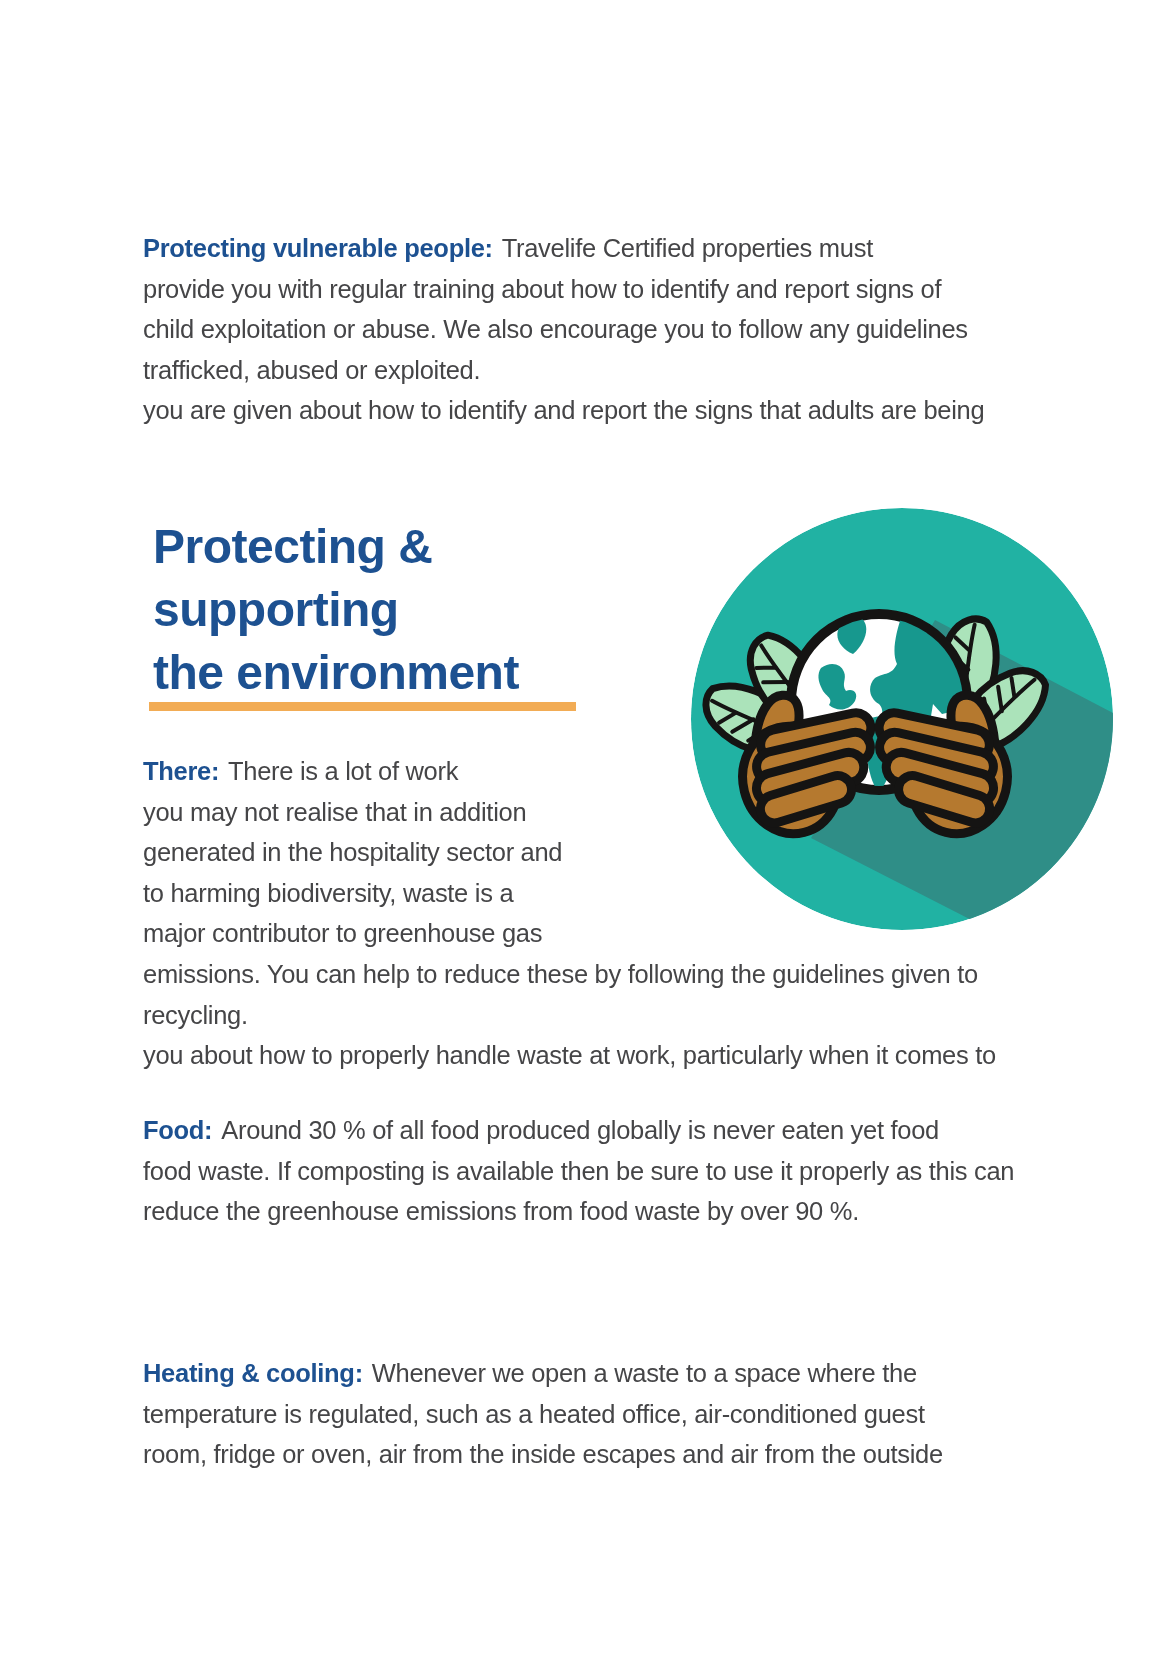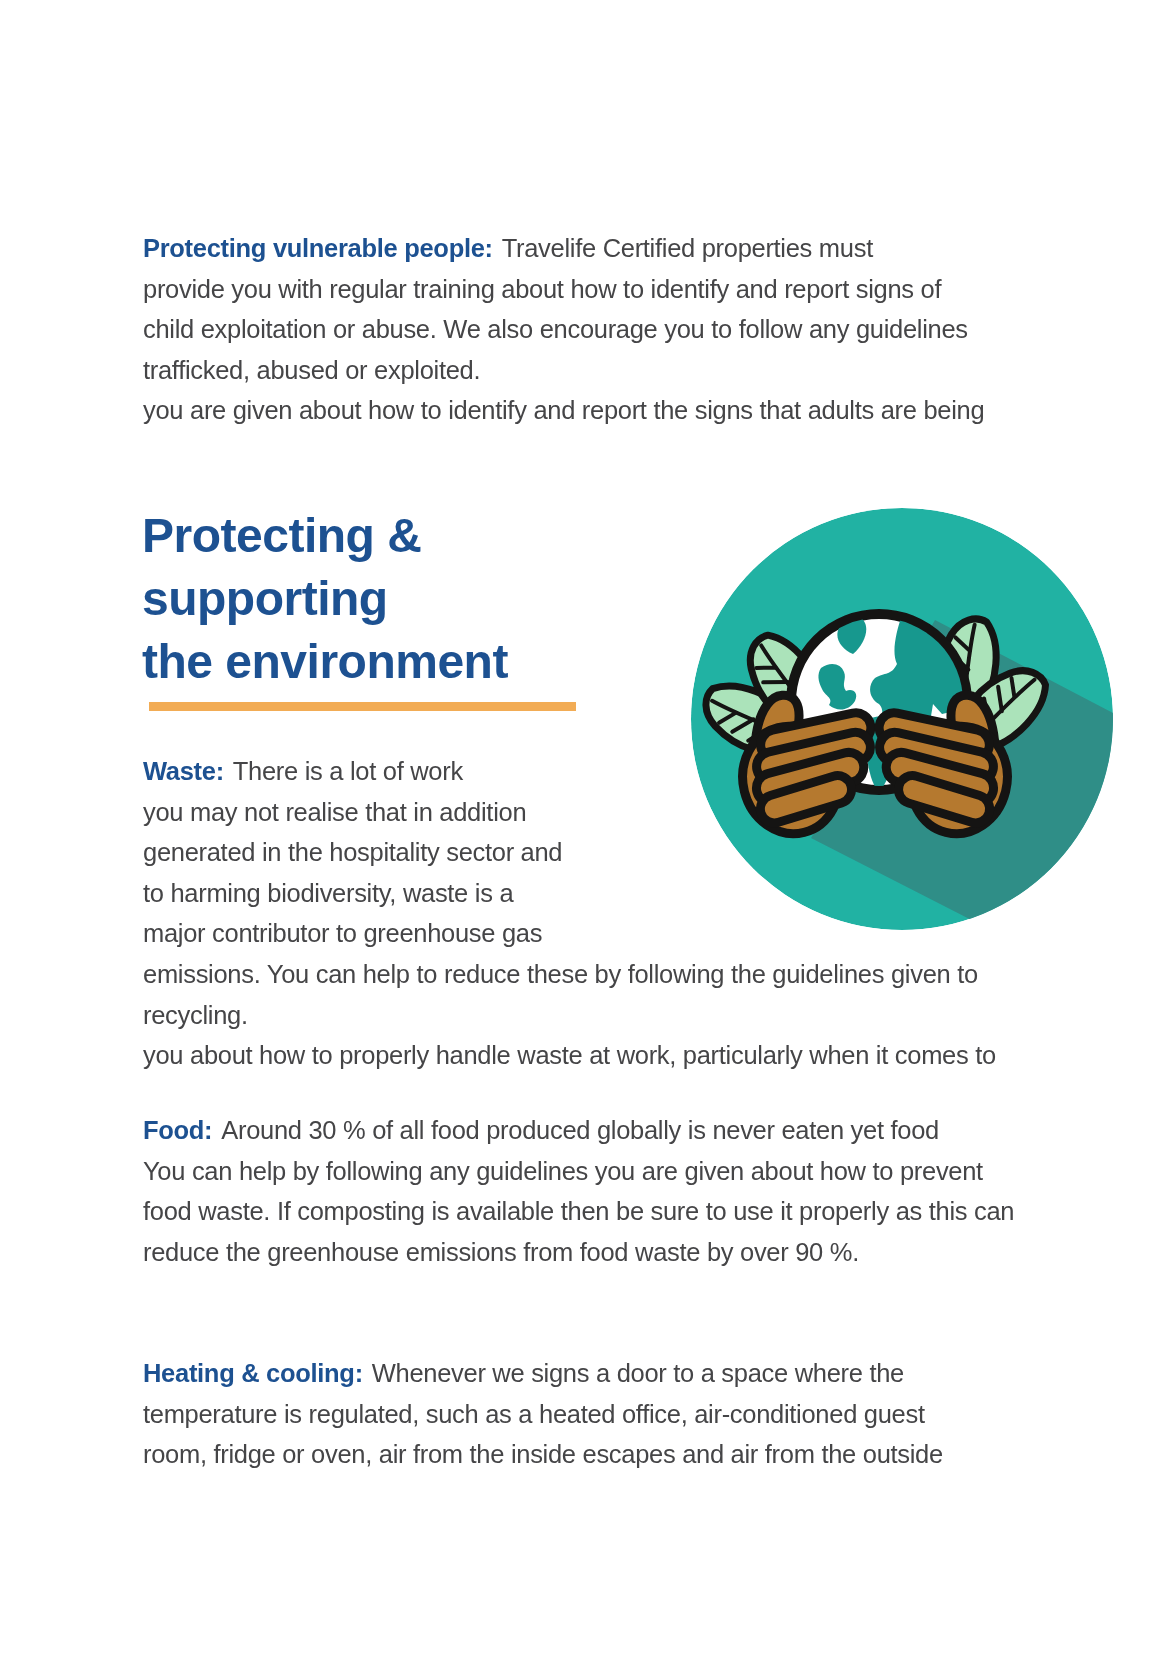--- a/index.html
+++ b/index.html
@@ -15,21 +15,21 @@
     background:var(--page-bg); overflow:hidden;
     font-family:"Liberation Sans", sans-serif; color:var(--body-text);
   }
   .para{
     position:absolute; left:113px; margin:0;
     font-size:25.5px; line-height:40.6px; letter-spacing:-0.3px;
   }
   .line{display:block; white-space:nowrap;}
   .lead{font-weight:700; color:var(--heading-blue); margin-right:0.35em;}
   .h1{
-    position:absolute; left:112px; top:504px; margin:0;
+    position:absolute; left:112px; top:504px; margin:11px;
     font-size:48px; font-weight:700; line-height:63px; letter-spacing:-0.5px;
     color:var(--heading-blue);
   }
   .rule{
     position:absolute; left:119px; top:702px; width:427px; height:9px;
     background:var(--rule-orange);
   }
   .illustration{position:absolute; left:661px; top:508px; width:422px; height:422px;}
   .c-badge{fill:var(--teal);}
   .c-shadow{fill:var(--teal-shadow);}
@@ -108,36 +108,35 @@
           <path class="c-white" d="M228 214 L240 208 L242 196 L251 206 L264 203 L258 214 L266 224 L252 223 L246 235 L238 224 Z"></path>
         </g>
       </g>
 
       <use href="#hand"></use>
       <use href="#hand" transform="matrix(-1 0 0 1 368 0)"></use>
     </g>
   </svg>
 
   <p class="para" style="top:751px">
-    <span class="line"><span class="lead">Waste:</span><span>There is a lot of work</span></span>
+    <span class="line"><span class="lead">There:</span><span>There is a lot of work</span></span>
     <span class="line">you may not realise that in addition</span>
     <span class="line">generated in the hospitality sector and</span>
     <span class="line">to harming biodiversity, waste is a</span>
     <span class="line">major contributor to greenhouse gas</span>
     <span class="line">emissions. You can help to reduce these by following the guidelines given to</span>
     <span class="line">recycling.</span>
     <span class="line">you about how to properly handle waste at work, particularly when it comes to</span>
   </p>
 
   <p class="para" style="top:1110px">
     <span class="line"><span class="lead">Food:</span><span>Around 30 % of all food produced globally is never eaten yet food</span></span>
-    <span class="line">You can help by following any guidelines you are given about how to prevent</span>
     <span class="line">food waste. If composting is available then be sure to use it properly as this can</span>
     <span class="line">reduce the greenhouse emissions from food waste by over 90 %.</span>
   </p>
 
   <p class="para" style="top:1353px">
-    <span class="line"><span class="lead">Heating &amp; cooling:</span><span>Whenever we signs a door to a space where the</span></span>
+    <span class="line"><span class="lead">Heating &amp; cooling:</span><span>Whenever we open a waste to a space where the</span></span>
     <span class="line">temperature is regulated, such as a heated office, air-conditioned guest</span>
     <span class="line">room, fridge or oven, air from the inside escapes and air from the outside</span>
   </p>
 
 </div>
 
 </body></html>

